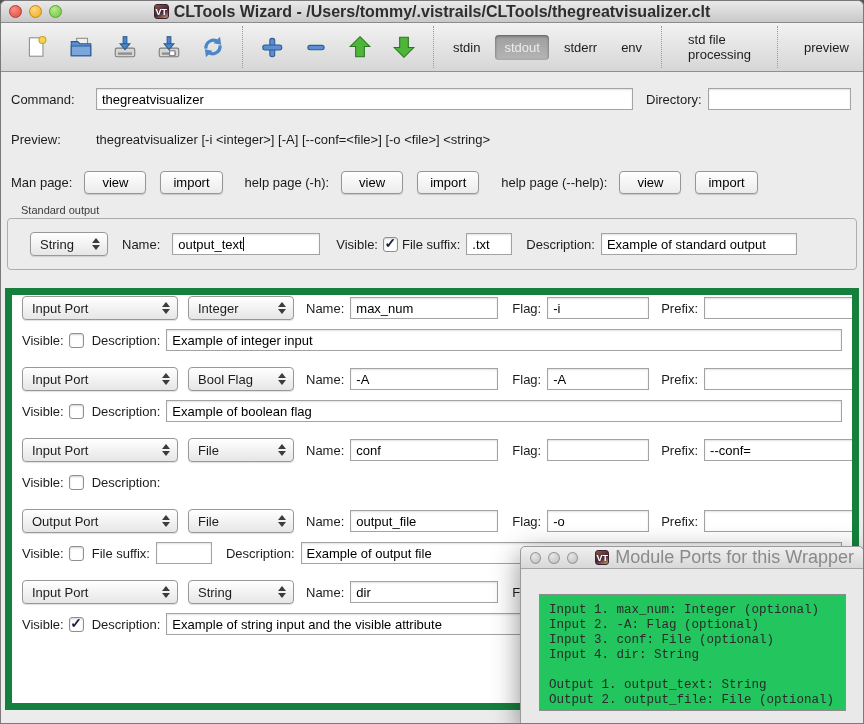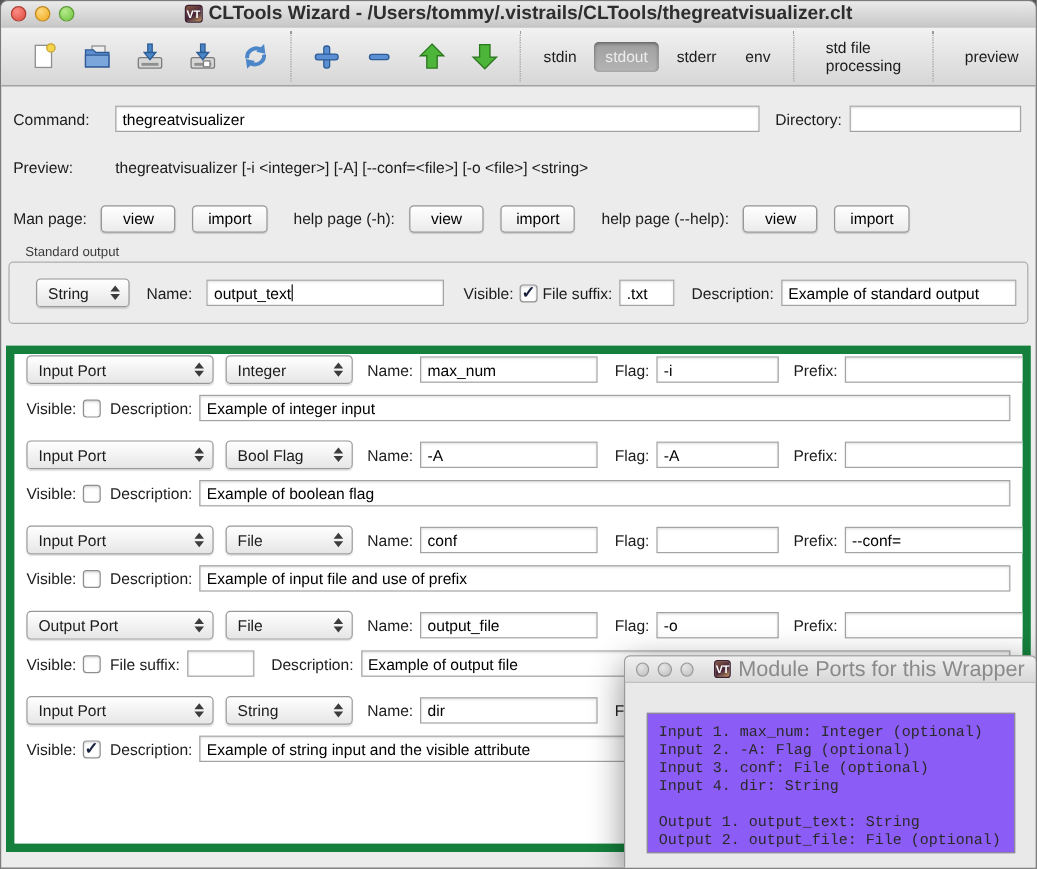--- a/index.html
+++ b/index.html
@@ -50,21 +50,21 @@
   .row-man .lbl { margin-right:12px; }
   .row-man .btn { margin-right:14px; }
   .gap-l { margin-left:8px; }
 
   
   .groupbox { margin:10px 6px 0; }
   .group-label { font-size:11px; color:#3c3c3c; margin-left:14px; height:14px; }
   .group-border { border:1px solid #adadad; border-radius:4px; height:52px; display:flex; align-items:center; padding:0 8px 0 22px; background:#ececec; }
   .so-popup { width:78px; }
   .so-name-wrap { position:relative; margin:0 16px 0 6px; }
-  .so-name { width:198px; border:1px solid #6e94c8; box-shadow:0 0 0 3px rgba(125,168,224,.75), inset 0 1px 2px rgba(0,0,0,.12); }
+  .so-name { width:148px; border:1px solid #6e94c8; box-shadow:0 0 0 3px rgba(125,168,224,.75), inset 0 1px 2px rgba(0,0,0,.12); }
   .caret { position:absolute; left:71px; top:4px; width:1px; height:14px; background:#111; }
   .so-suffix { width:46px; margin:0 14px 0 6px; }
   .so-desc { width:196px; margin-left:6px; }
   .mlr6 { margin:0 6px 0 14px; }
   .mr4 { margin-right:5px; }
 
   
   .panel { margin:18px 4px 0; height:422px; background:#fff; border:7px solid #15803d; overflow:hidden; }
   .prow { height:26px; margin:0 10px 8px; display:flex; align-items:center; }
   .vrow { height:22px; margin:0 10px 15px; display:flex; align-items:center; }
@@ -80,21 +80,21 @@
   .v-desc-lbl { margin-right:6px; }
   .v-desc { flex:1; }
   .v-suffix { width:56px; flex:none; margin:0 14px 0 6px; }
 
   
   .float-win { position:absolute; left:519px; top:545px; width:344px; height:179px; background:#e9e9e9; border:1px solid #9a9a9a; border-radius:5px 5px 0 0; box-shadow:0 8px 28px rgba(0,0,0,.45); z-index:10; }
   .fw-titlebar { height:22px; background:linear-gradient(#f0f0f0,#d8d8d8); border-bottom:1px solid #a5a5a5; border-radius:5px 5px 0 0; display:flex; align-items:center; padding:0 9px; }
   .fw-dot { width:12px; height:12px; border-radius:50%; background:radial-gradient(circle at 35% 30%, #e6e6e6, #bdbdbd); border:1px solid #979797; margin-right:7px; }
   .fw-title { color:#8a8a8a; font-size:18px; margin-left:6px; white-space:nowrap; }
   .fw-badge { margin-left:10px; }
-  .fw-box { position:absolute; left:18px; top:47px; width:307px; height:117px; background:#8b5cf6; border:1px solid #8c8c8c; padding:8px 0 0 9px; overflow:hidden; }
+  .fw-box { position:absolute; left:18px; top:47px; width:307px; height:117px; background:#22c55e; border:1px solid #8c8c8c; padding:8px 0 0 9px; overflow:hidden; }
   .mp-line { height:15px; font-family:"Liberation Mono","DejaVu Sans Mono",monospace; font-size:12.5px; line-height:15px; color:#2a2a2a; white-space:pre; }
 </style>
 </head>
 <body>
 
 <div id="app">
 
   <div class="titlebar">
     <span class="tl tl-close"></span>
     <span class="tl tl-min"></span>
@@ -312,21 +312,20 @@
       <input class="txt p-flag" value="" style="">
       <span class="lbl p-prefix-lbl">Prefix:</span>
       <input class="txt p-prefix" value="--conf=" style="">
     </div>
     <div class="vrow">
       <span class="lbl">Visible:</span>
       <span class="cb v-cb">
           <span class="mark"></span>
         </span>
       <span class="lbl v-desc-lbl">Description:</span>
-      <input class="txt v-desc" value="Example of input file and use of prefix" style="">
     </div>
 
     <div class="prow">
       <div class="popup p-port">
         <span class="popup-label">Output Port</span>
         <span class="popup-arrows">
             <i class="au"></i>
             <i class="ad"></i>
           </span>
       </div>

